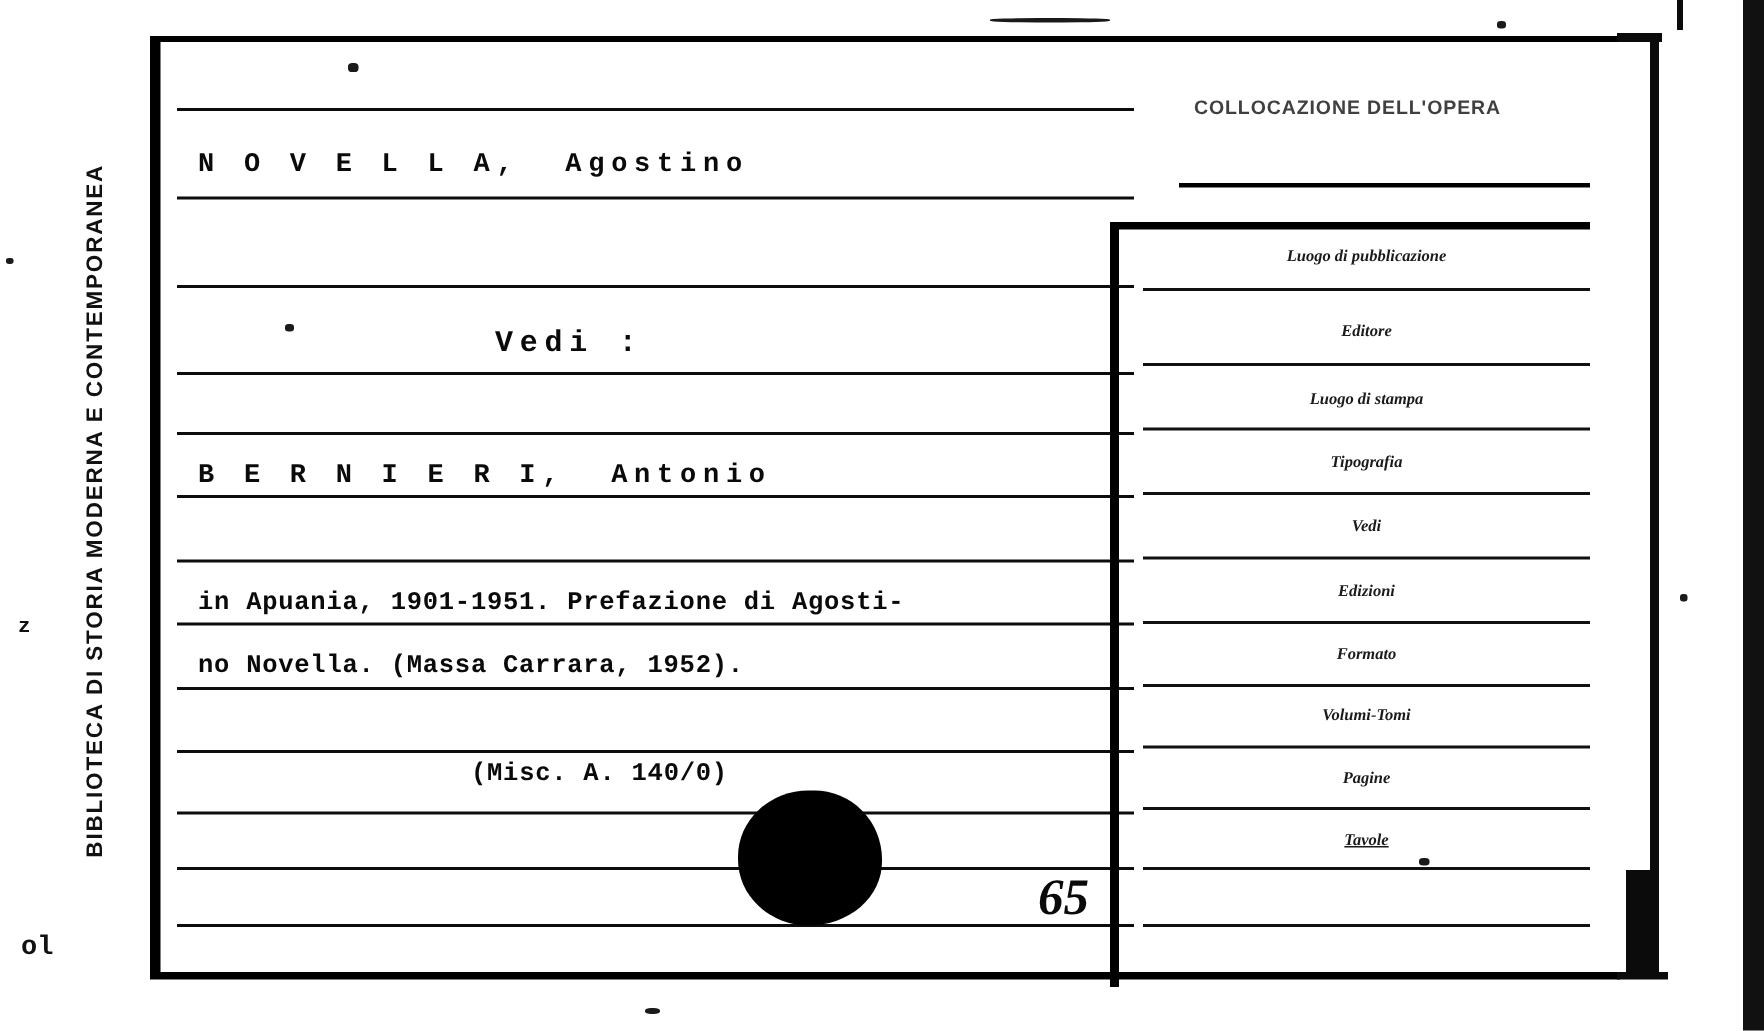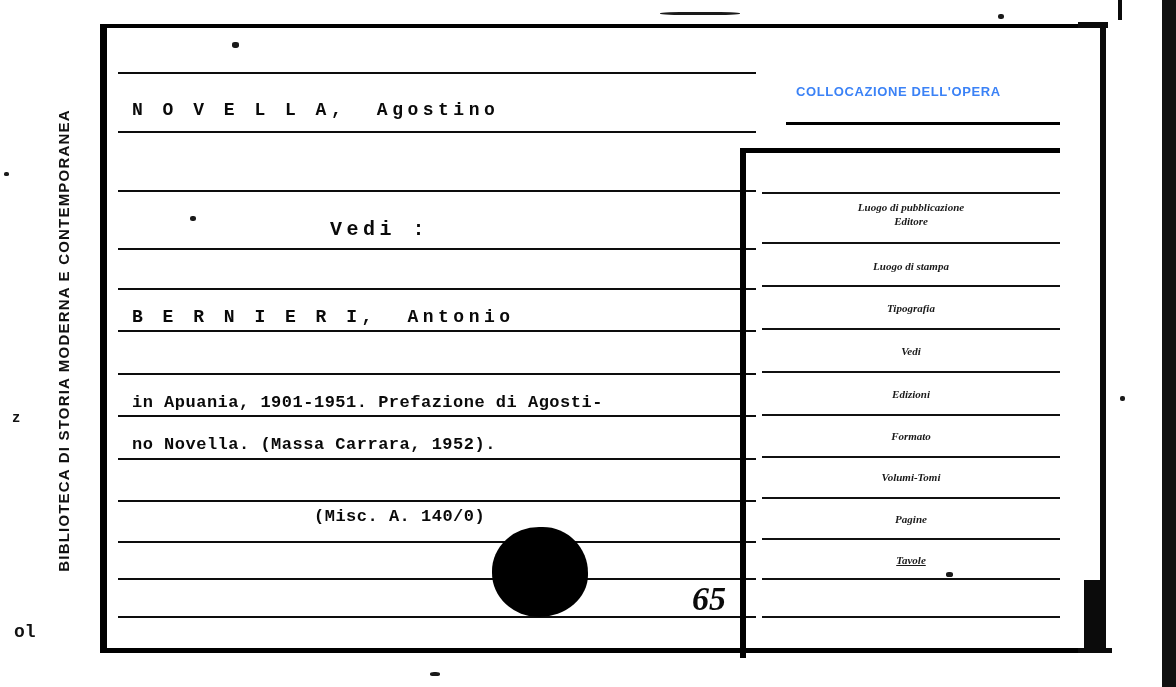--- a/index.html
+++ b/index.html
@@ -112,26 +112,26 @@
     background: #000;
   }
   .panel-head-rule {
     position: absolute;
     left: 786px; top: 122px;
     width: 274px; height: 3px;
     background: #000;
   }
   .panel-title {
     position: absolute;
-    left: 796px; top: 84px;
+    left: 796px; top: 64px;
     font-family: "Liberation Sans", sans-serif;
     font-weight: bold;
     font-size: 13px;
     letter-spacing: 0.6px;
-    color: #3b82f6;
+    color: #404040;
     white-space: nowrap;
   }
   .panel-row-rule {
     position: absolute;
     left: 762px;
     width: 298px;
     height: 2px;
     background: #111;
   }
   .panel-label {
@@ -228,21 +228,21 @@
 
   <div class="blot"></div>
 
   <div class="handwritten">65</div>
 
   <div class="panel-title">COLLOCAZIONE DELL'OPERA</div>
   <div class="panel-head-rule"></div>
   <div class="panel-top-rule"></div>
   <div class="panel-vrule"></div>
 
-  <div class="panel-label" style="top:165px;margin-top:36px;">Luogo di pubblicazione</div>
+  <div class="panel-label" style="top:165px;">Luogo di pubblicazione</div>
   <div class="panel-row-rule" style="top:192px;"></div>
 
   <div class="panel-label" style="top:215px;">Editore</div>
   <div class="panel-row-rule" style="top:242px;"></div>
 
   <div class="panel-label" style="top:260px;">Luogo di stampa</div>
   <div class="panel-row-rule" style="top:285px;"></div>
 
   <div class="panel-label" style="top:302px;">Tipografia</div>
   <div class="panel-row-rule" style="top:328px;"></div>

